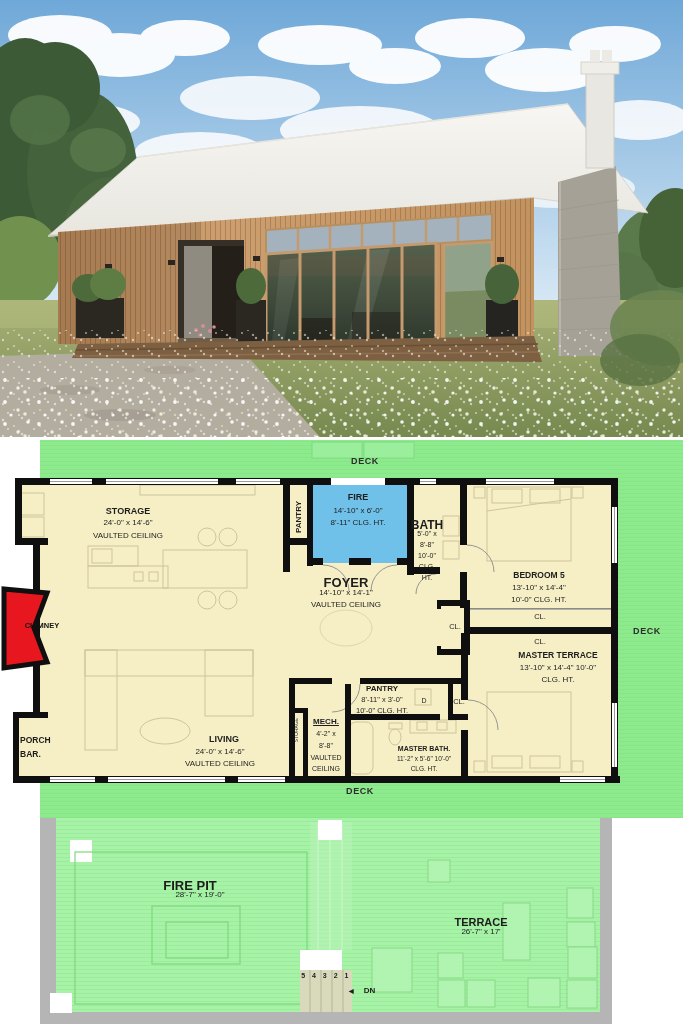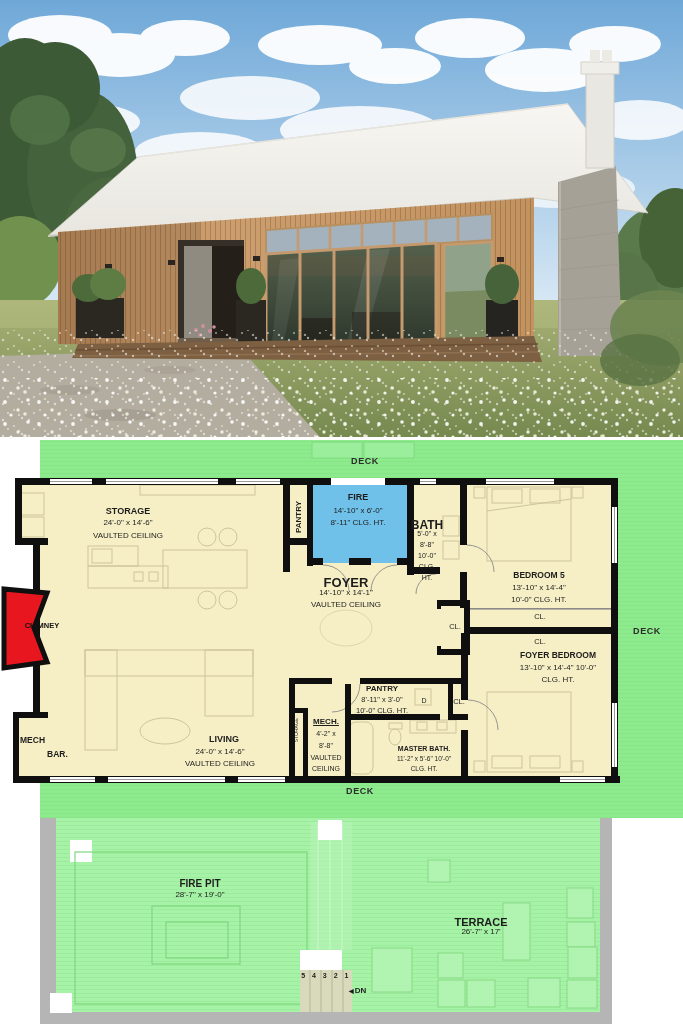--- a/index.html
+++ b/index.html
@@ -7,21 +7,21 @@
         font-family:"Liberation Sans",sans-serif;}
   .photo{position:absolute;left:0;top:0;width:683px;height:437px;}
   .plan{position:absolute;left:0;top:437px;width:683px;height:587px;background:#fff;}
   .plan svg{position:absolute;left:0;top:0;}
   .lbl{position:absolute;font-family:"Liberation Sans",sans-serif;color:#1d1d1d;
        white-space:nowrap;transform:translateX(-50%);line-height:1;text-align:center;}
   .b{font-weight:700;}
   .v{transform:translate(-50%,-50%) rotate(-90deg);}
   .deckl{color:#2d2d2d;letter-spacing:.6px;}
   .stairs-num{letter-spacing:2.5px;}
-  .dnwrap{display:flex;align-items:center;gap:1px;transform:none;}
+  .dnwrap{display:flex;align-items:center;gap:10px;transform:none;}
 </style>
 </head>
 <body>
 
 <div class="shot">
 
   <svg class="photo" width="683" height="437" viewBox="0 0 683 437">
     <defs>
       <linearGradient id="sky" x1="0" y1="0" x2="0" y2="1">
         <stop offset="0" stop-color="#6fa8d8"></stop>
@@ -417,21 +417,21 @@
 
     <div class="lbl b" style="left:539px;top:134px;font-size:8.5px;">BEDROOM 5</div>
     <div class="lbl" style="left:539px;top:147px;font-size:8px;">13'-10" x 14'-4"</div>
     <div class="lbl" style="left:539px;top:159px;font-size:8px;">10'-0" CLG. HT.</div>
 
     <div class="lbl" style="left:540px;top:176px;font-size:7.5px;">CL.</div>
     <div class="lbl" style="left:540px;top:201px;font-size:7.5px;">CL.</div>
     <div class="lbl" style="left:455px;top:186px;font-size:7.5px;">CL.</div>
     <div class="lbl" style="left:459px;top:261px;font-size:7.5px;">CL.</div>
 
-    <div class="lbl b" style="left:558px;top:214px;font-size:8.5px;">FOYER BEDROOM</div>
+    <div class="lbl b" style="left:558px;top:214px;font-size:8.5px;">MASTER TERRACE</div>
     <div class="lbl" style="left:558px;top:227px;font-size:8px;">13'-10" x 14'-4" 10'-0"</div>
     <div class="lbl" style="left:558px;top:239px;font-size:8px;">CLG. HT.</div>
 
     <div class="lbl b" style="left:382px;top:248px;font-size:8px;">PANTRY</div>
     <div class="lbl" style="left:382px;top:259px;font-size:7.5px;">8'-11" x 3'-0"</div>
     <div class="lbl" style="left:382px;top:270px;font-size:7.5px;">10'-0" CLG. HT.</div>
 
     <div class="lbl" style="left:424px;top:260px;font-size:7px;">D</div>
 
     <div class="lbl b" style="left:326px;top:281px;font-size:8px;text-decoration:underline;">MECH.</div>
@@ -443,26 +443,26 @@
     <div class="lbl v" style="left:296px;top:293px;font-size:5px;">STORAGE</div>
 
     <div class="lbl b" style="left:424px;top:308px;font-size:7px;">MASTER BATH.</div>
     <div class="lbl" style="left:424px;top:319px;font-size:6.5px;">11'-2" x 5'-6" 10'-0"</div>
     <div class="lbl" style="left:424px;top:329px;font-size:6.5px;">CLG. HT.</div>
 
     <div class="lbl b" style="left:220px;top:298px;font-size:9px;padding-left:8px;">LIVING</div>
     <div class="lbl" style="left:220px;top:311px;font-size:8px;">24'-0" x 14'-6"</div>
     <div class="lbl" style="left:220px;top:323px;font-size:8px;">VAULTED CEILING</div>
 
-    <div class="lbl b" style="left:20px;top:299px;font-size:8.5px;transform:none;text-align:left;">MECH</div>
-    <div class="lbl b" style="left:20px;top:313px;font-size:8.5px;transform:none;text-align:left;padding-left:27px;">BAR.</div>
+    <div class="lbl b" style="left:20px;top:299px;font-size:8.5px;transform:none;text-align:left;">PORCH</div>
+    <div class="lbl b" style="left:20px;top:313px;font-size:8.5px;transform:none;text-align:left;">BAR.</div>
 
     <div class="lbl b" style="left:42px;top:185px;font-size:7.5px;color:#111;">CHIMNEY</div>
 
-    <div class="lbl b" style="left:200px;top:442px;font-size:10px;">FIRE PIT</div>
+    <div class="lbl b" style="left:190px;top:442px;font-size:13px;">FIRE PIT</div>
     <div class="lbl" style="left:200px;top:454px;font-size:8px;">28'-7" x 19'-0"</div>
 
     <div class="lbl b" style="left:481px;top:480px;font-size:11px;">TERRACE</div>
     <div class="lbl" style="left:481px;top:491px;font-size:8px;">26'-7" x 17'</div>
 
     <div class="lbl b stairs-num" style="left:326px;top:535px;font-size:7px;">5 4 3 2 1</div>
     <div class="lbl b dnwrap" style="left:349px;top:550px;font-size:8px;">
       <span style="font-size:6px;">◀</span>
       <span>DN</span>
     </div>

